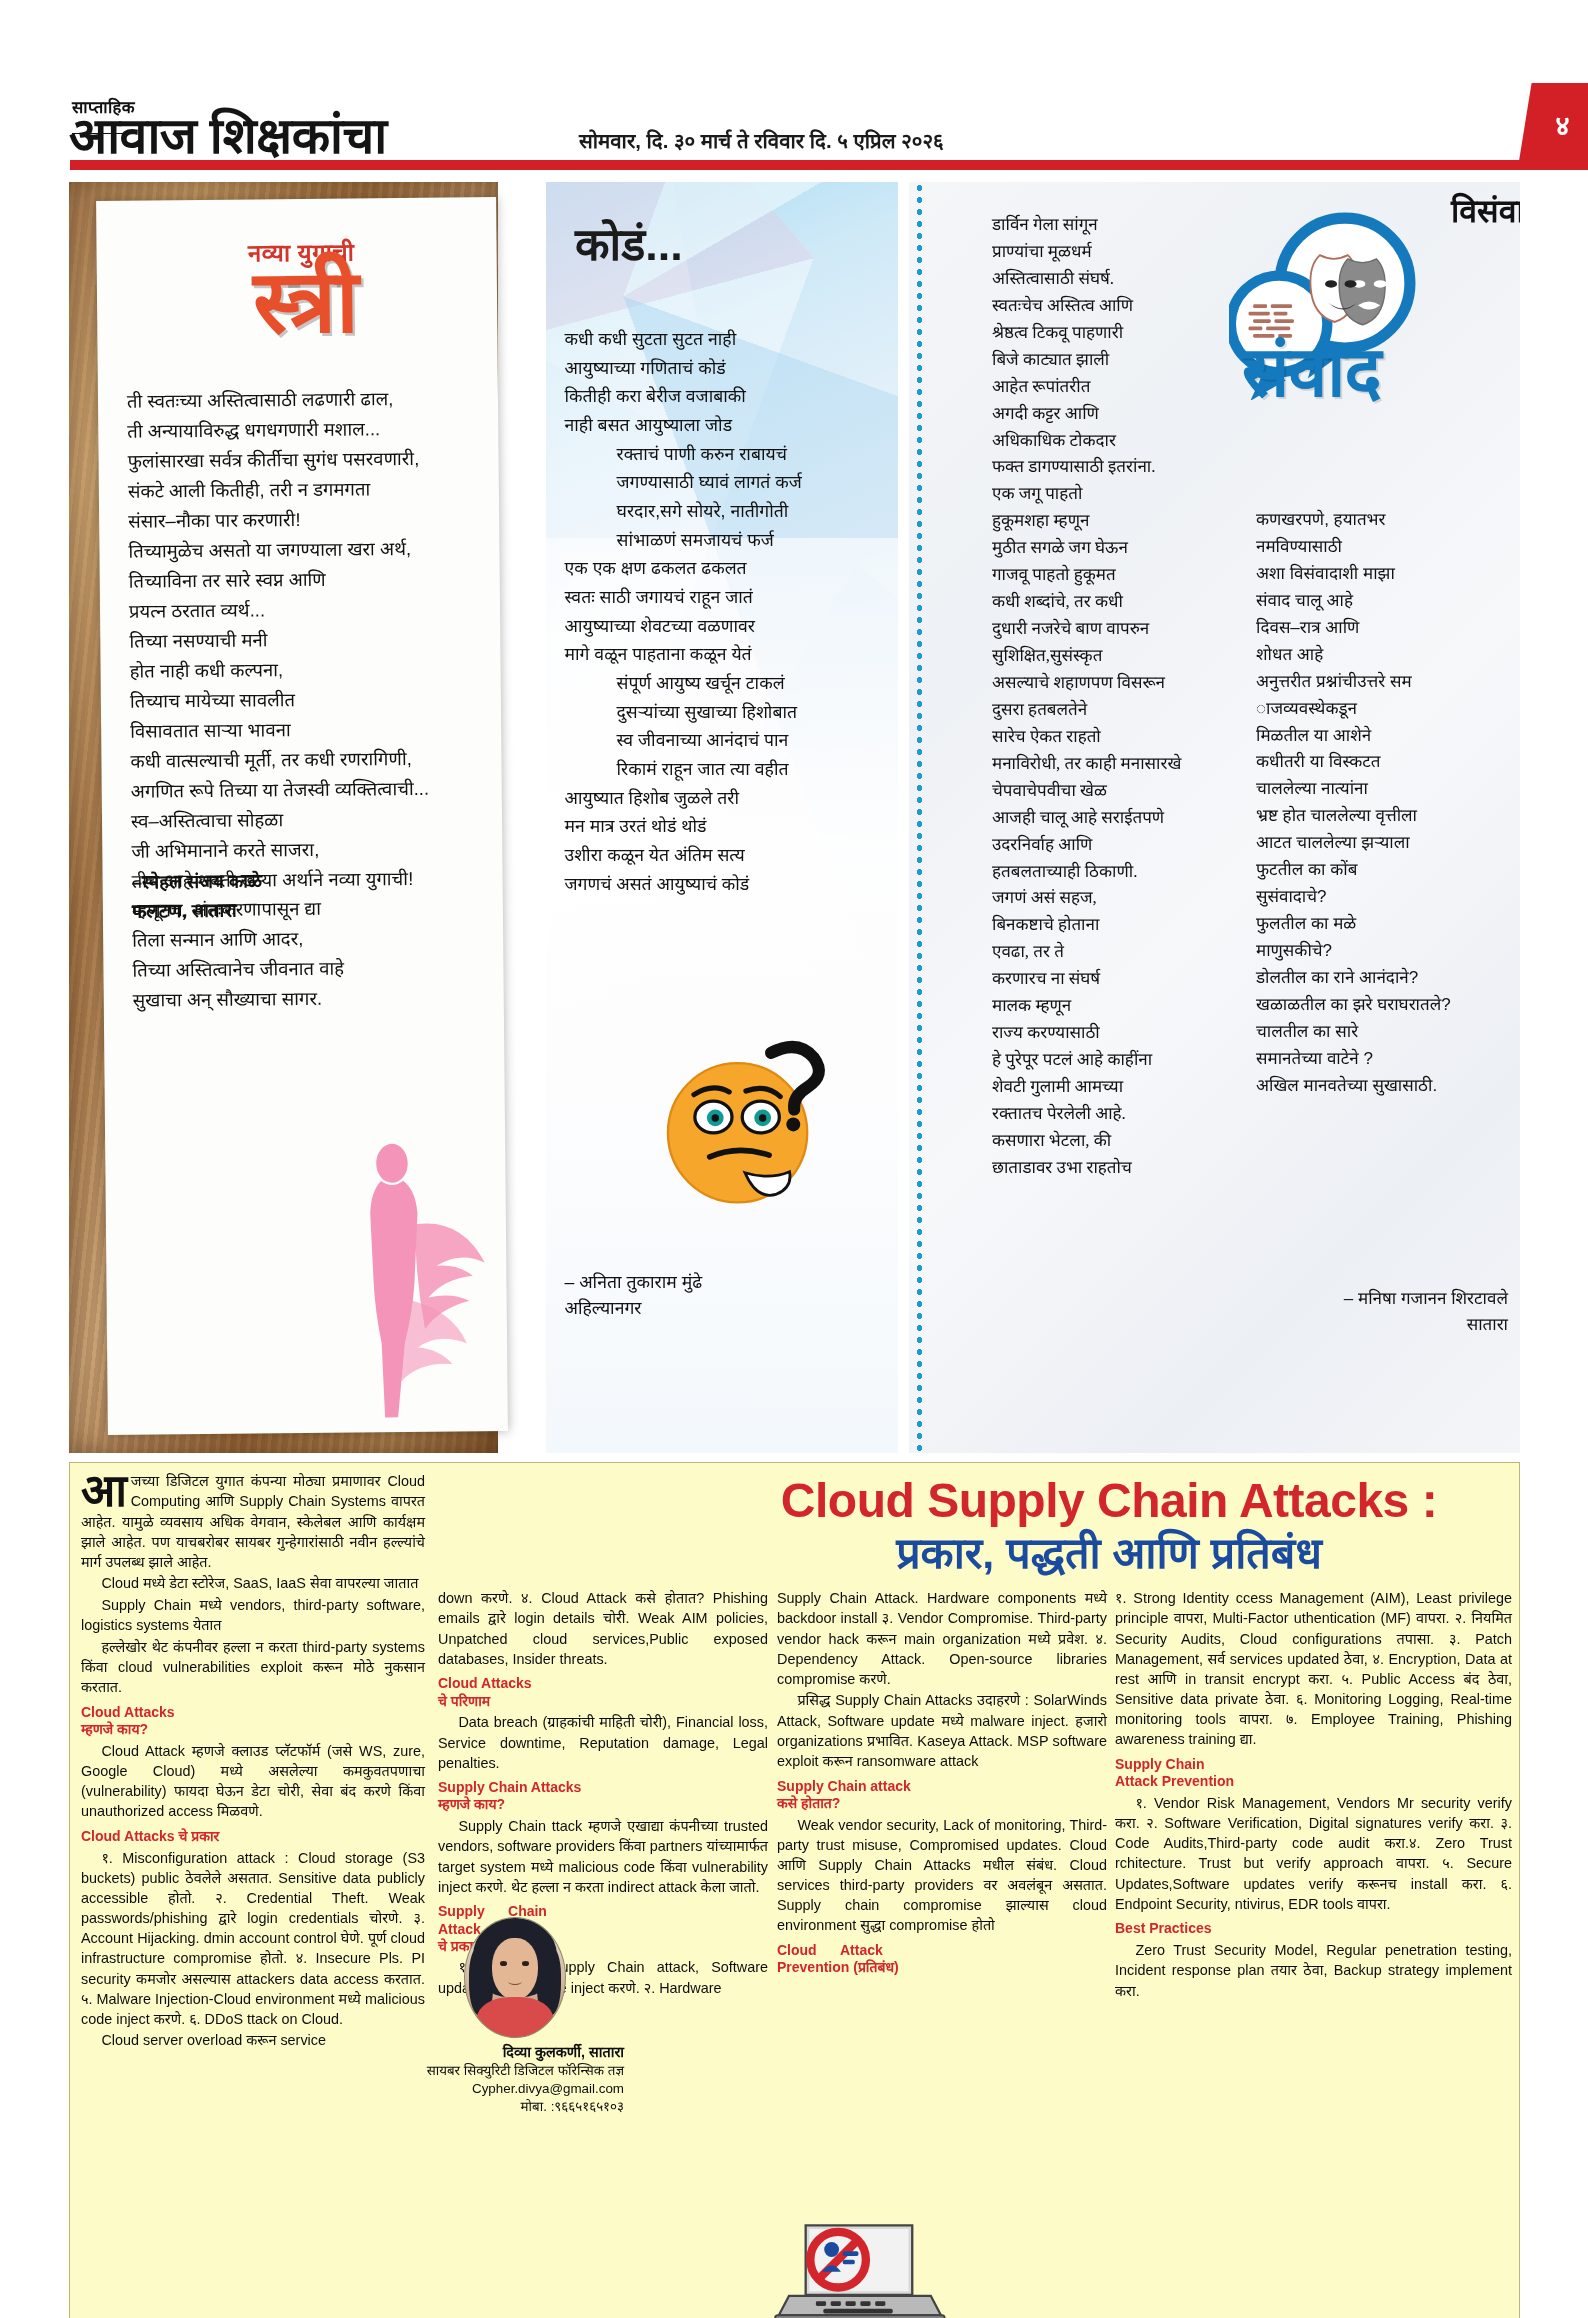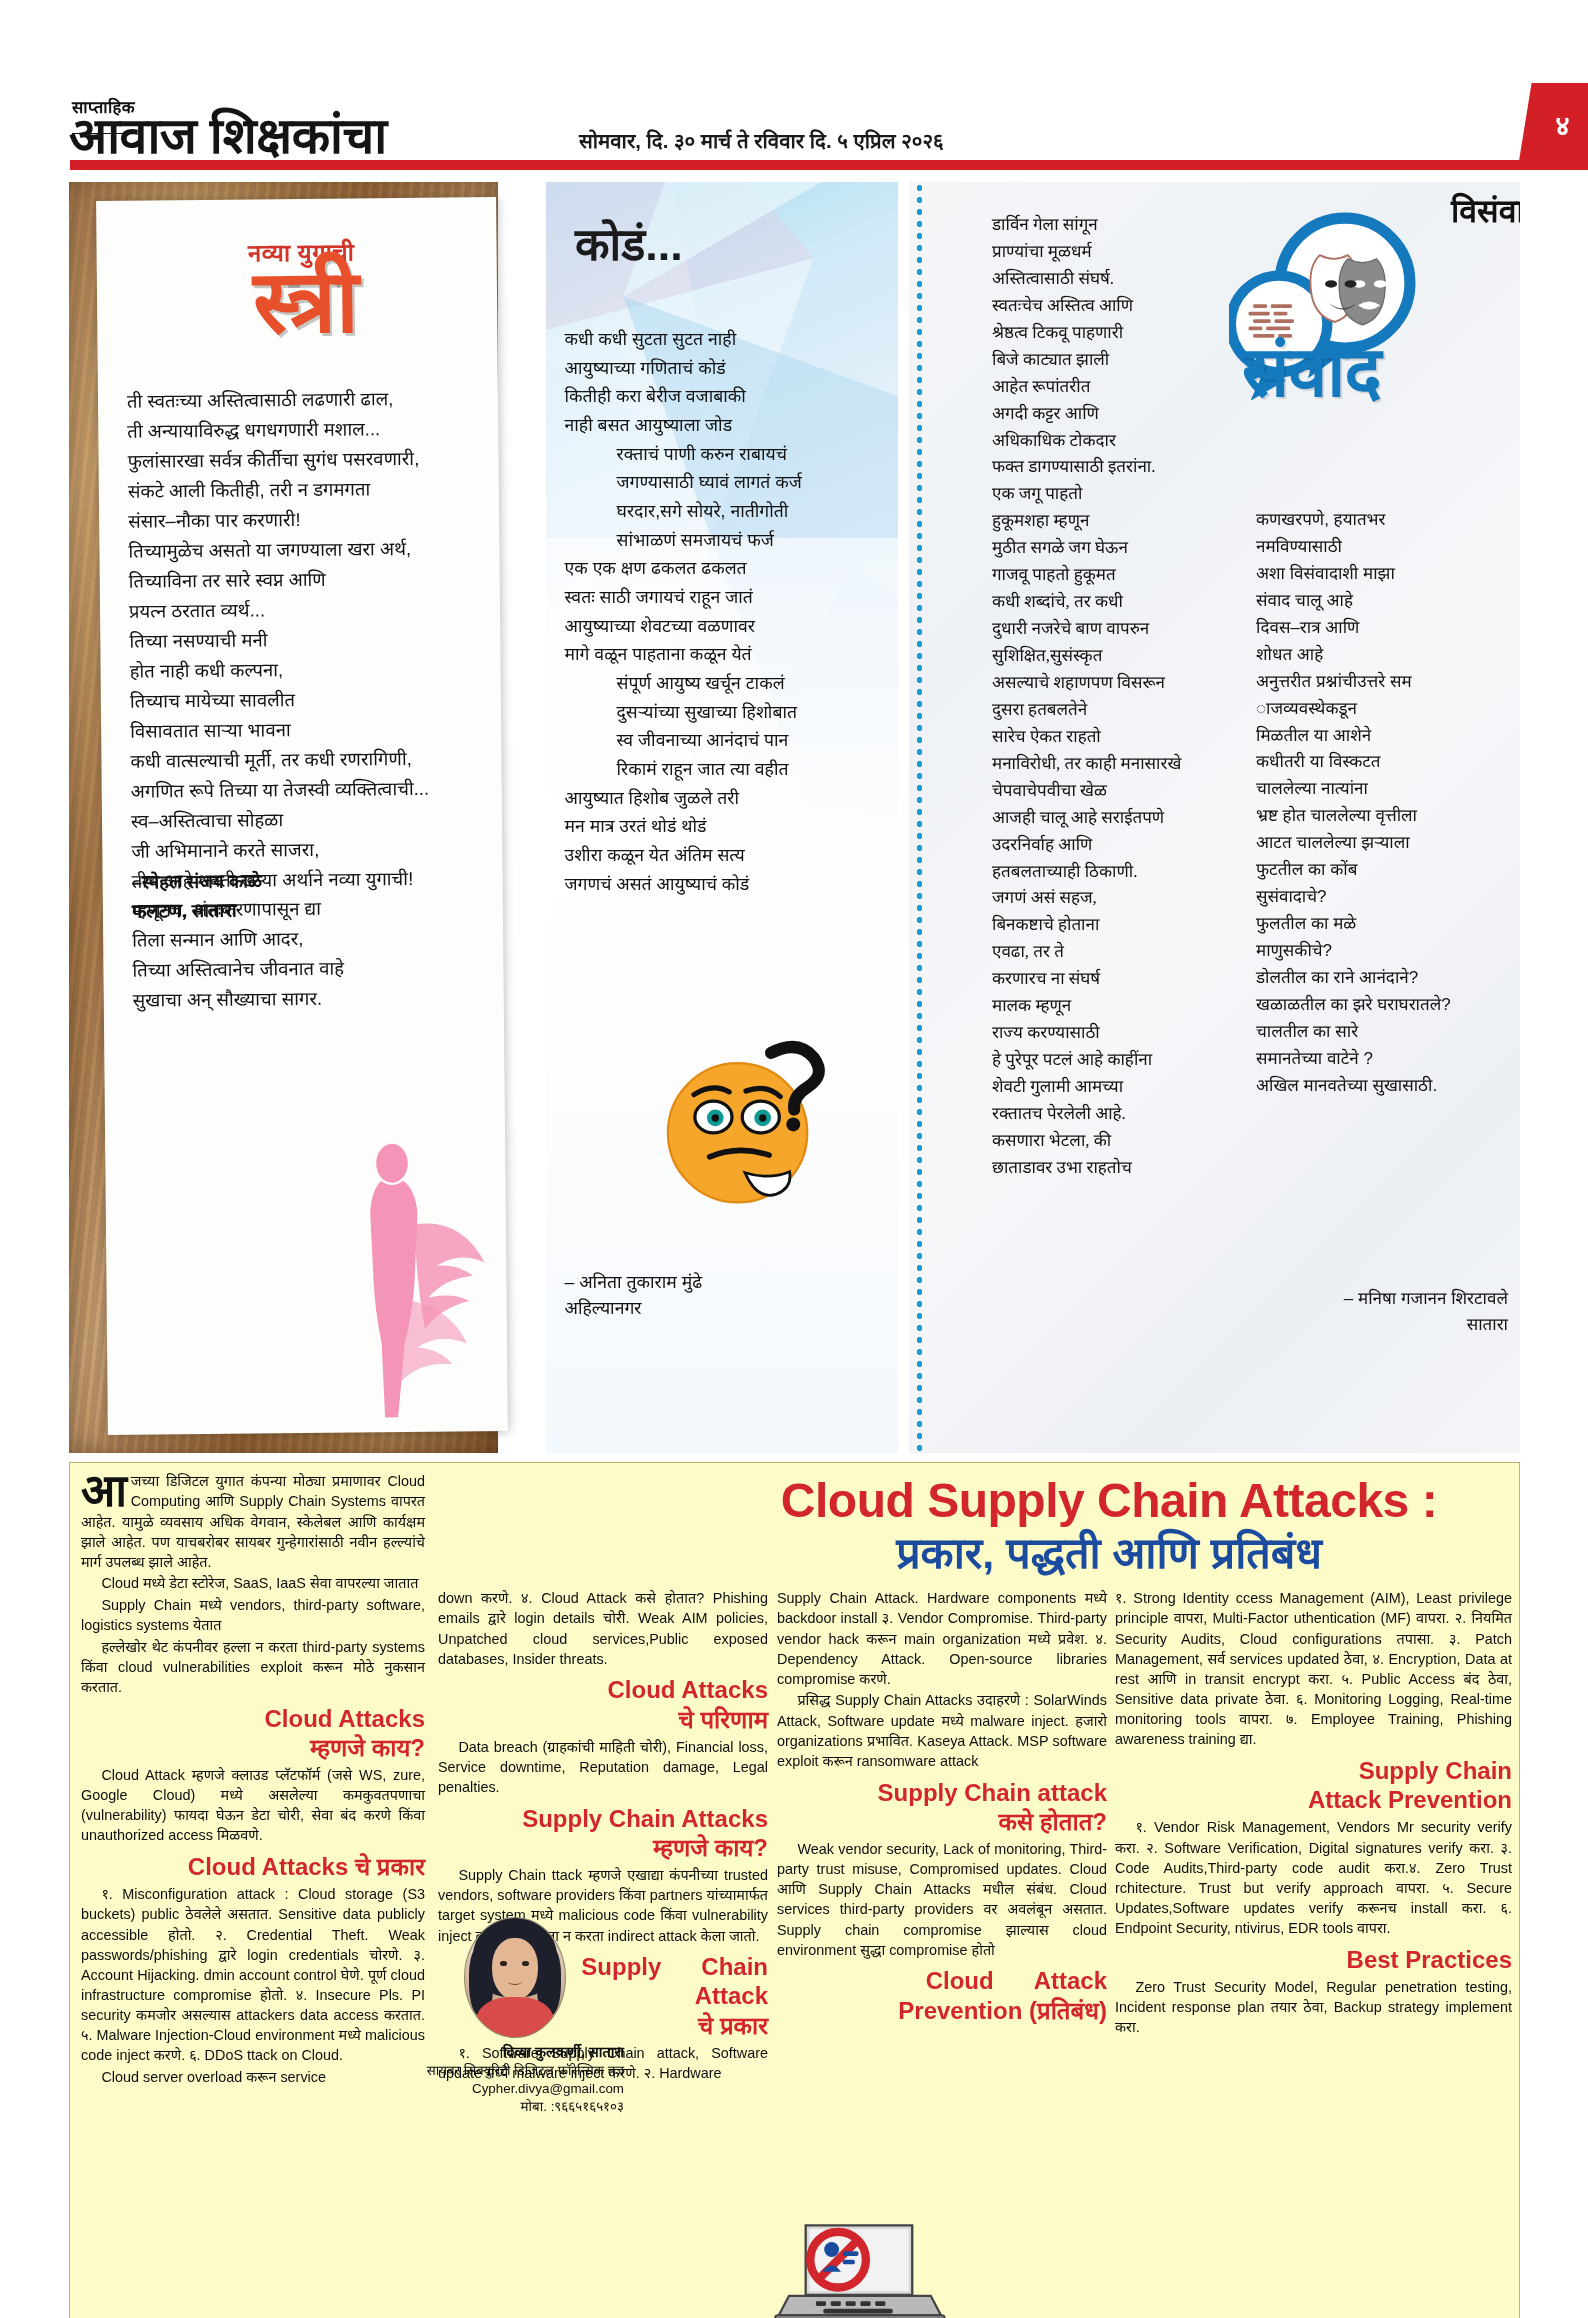--- a/index.html
+++ b/index.html
@@ -181,21 +181,21 @@
   .c1 { left:0;    width:344px; }
   .c2 { left:357px;  width:330px; top:117px; }
   .c3 { left:696px; width:330px; top:117px; }
   .c4 { left:1034px; width:397px; top:117px; }
   .acol p {
     font-size:14.4px; line-height:1.40; color:#0d0d0d; text-align:justify;
     text-indent:20.4px; margin-bottom:1.4px;
   }
   .acol p.noind { text-indent:0; }
   .sub-red {
-    font-size:24px; font-weight:700; color:#d3262c; text-align:right;
+    font-size:14px; font-weight:700; color:#d3262c; text-align:left;
     line-height:1.22; margin:6.5px 0 2.8px;
   }
   .dropcap {
     float:left; font-size:45px; font-weight:700; line-height:.86;
     margin:0.9px 3.7px 0 0; color:#111;
   }
   .authorbox {
     position:absolute; left:336px; top:454px; width:218px; text-align:right;
   }
   .author-photo {

